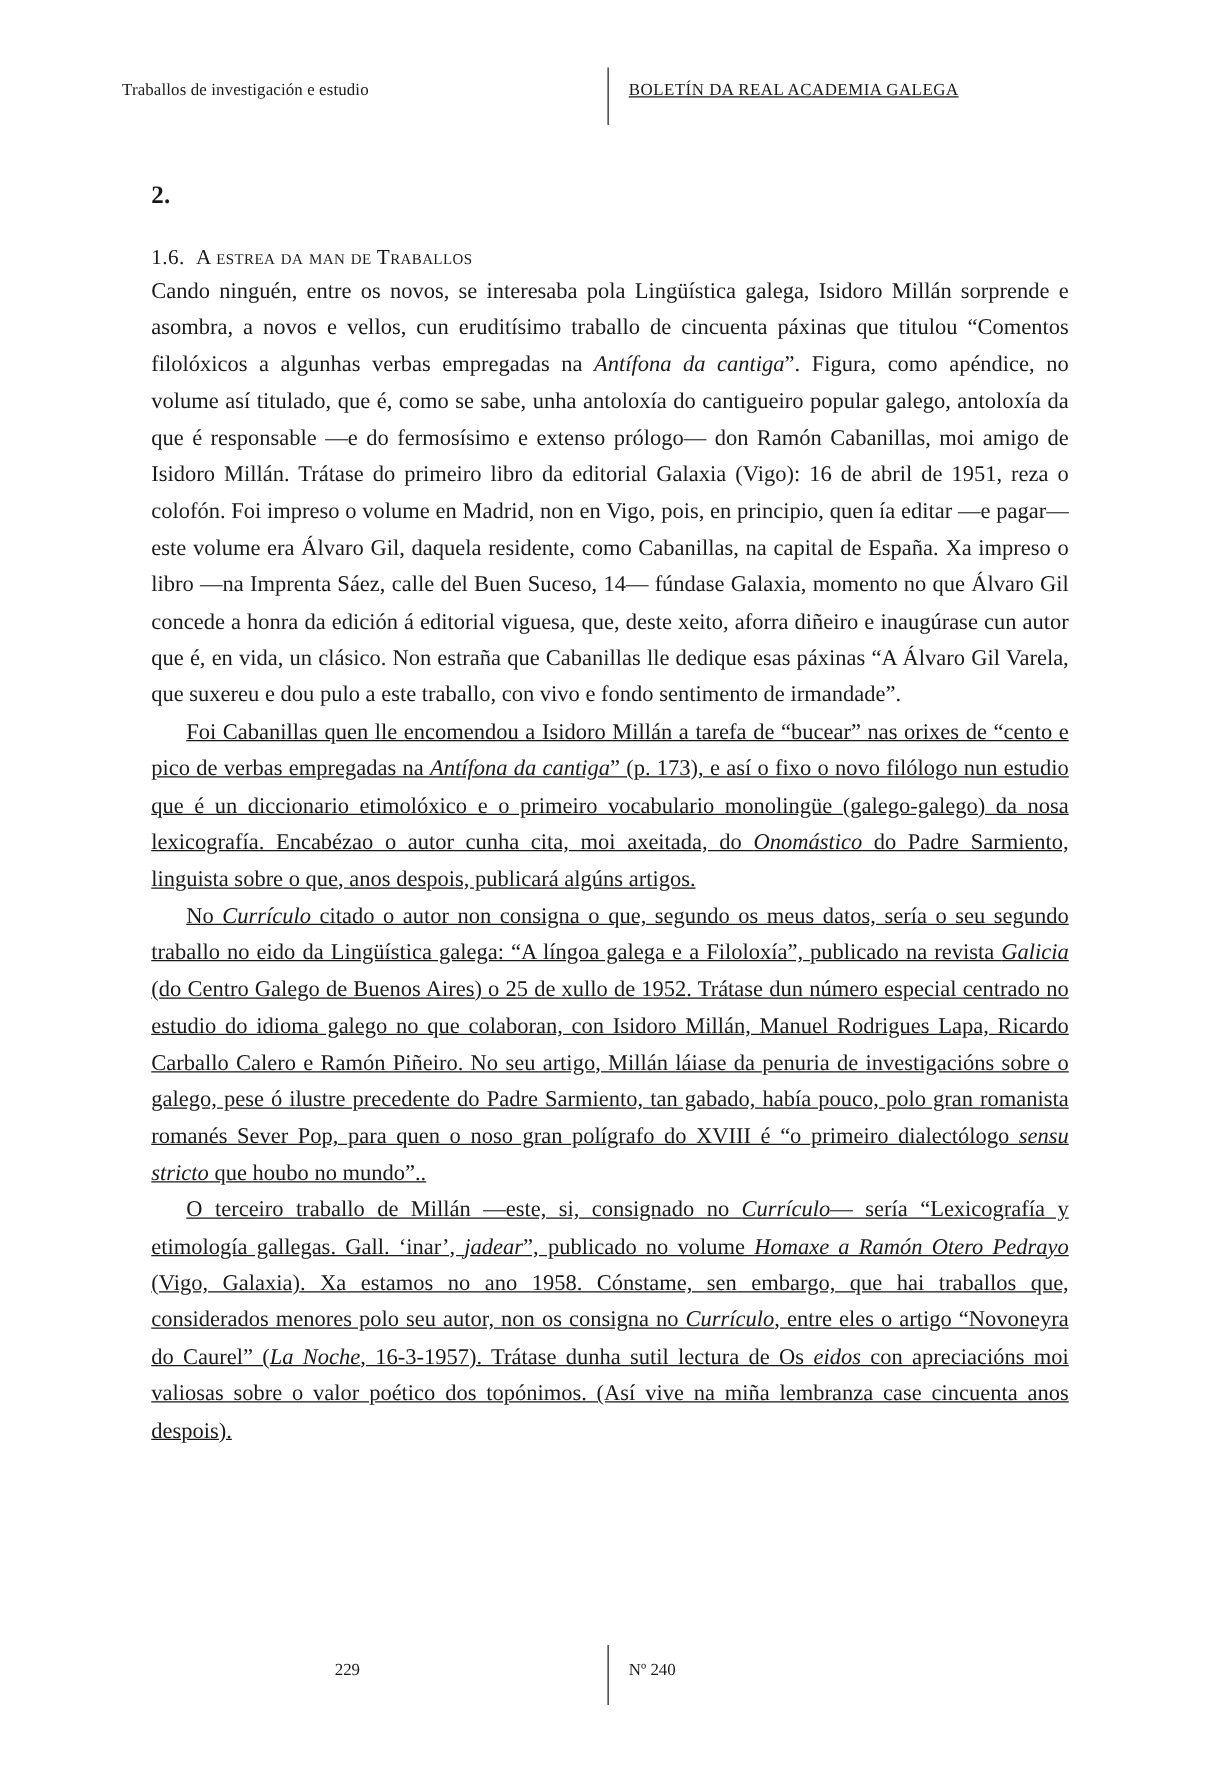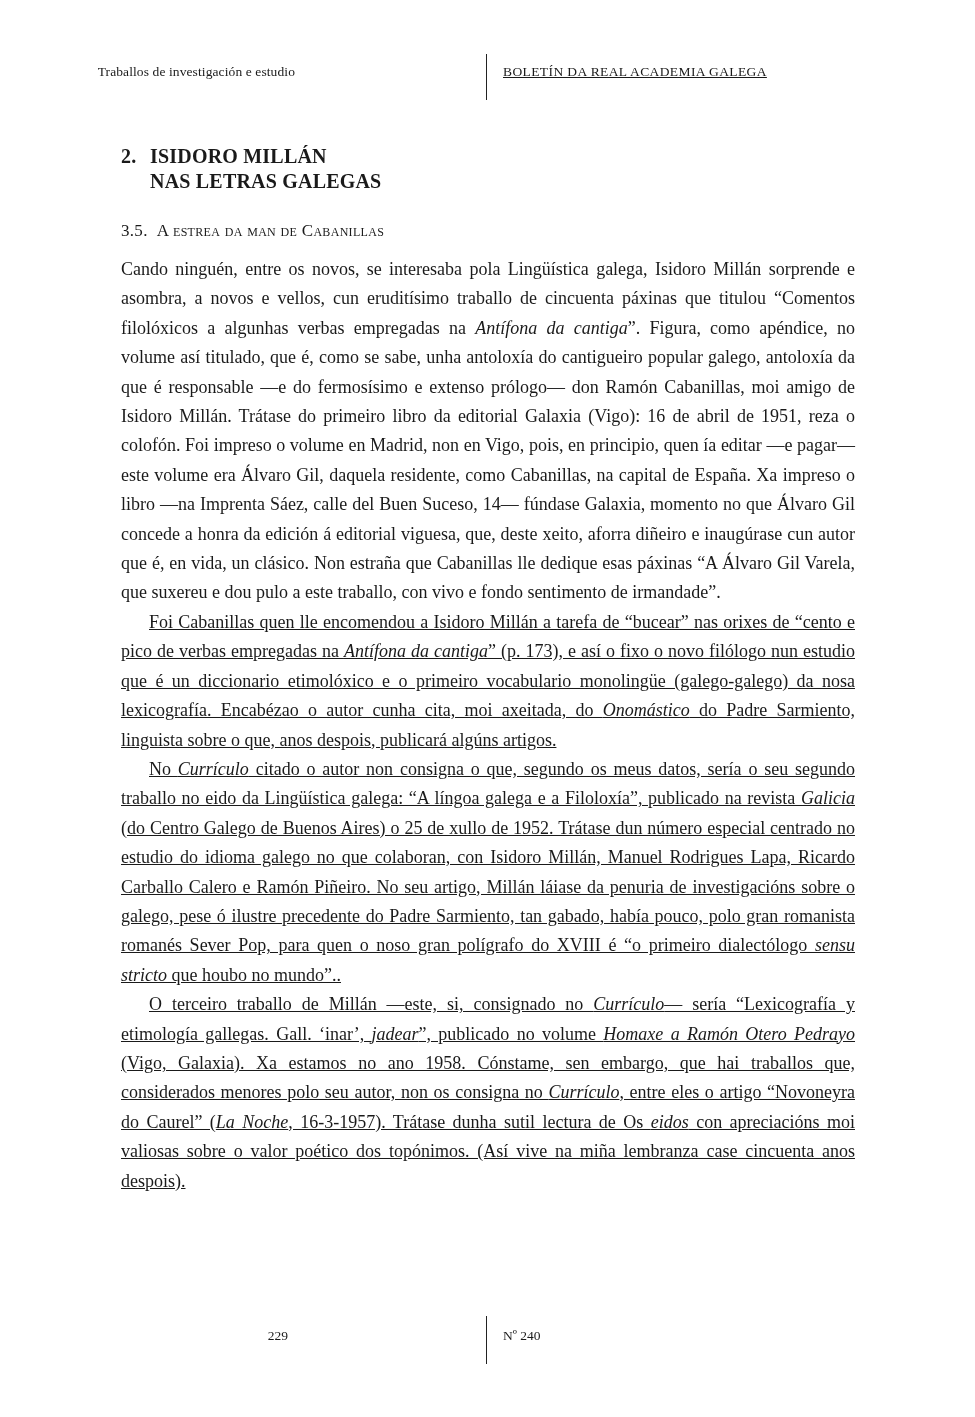--- a/index.html
+++ b/index.html
@@ -10,50 +10,46 @@
   .rh-rule { position: absolute; left: 486px; top: 2px; width: 1px; height: 46px; background: #222; }
   .rh-right { position: absolute; left: 503px; top: 12px; font-size: 13.5px; letter-spacing: 0.4px; text-decoration: underline; }
 
   .content { position: absolute; left: 121px; top: 144px; width: 734px; }
   .section-title { font-size: 20px; line-height: 25px; margin: 0; display: flex; letter-spacing: 0.2px; }
   .section-num { width: 29px; flex: none; }
   .section-text { }
   .subsection-title { margin-top: 26px; font-size: 17px; line-height: 22px; letter-spacing: 0.3px; }
   .subsection-title .sc { font-variant: small-caps; }
   .para { font-size: 18px; line-height: 29.4px; text-align: justify; margin: 0; hyphens: auto; }
-  .para.first { margin-top: 13px; }
+  .para.first { margin-top: 1px; }
   .para.indent { text-indent: 28px; text-decoration: underline; }
   .para i { font-style: italic; }
 
   .folio { position: absolute; top: 1316px; left: 0; width: 792px; height: 50px; }
   .folio-num { position: absolute; right: 504px; top: 12px; font-size: 13.5px; }
   .folio-rule { position: absolute; left: 486px; top: 0; width: 1px; height: 48px; background: #222; }
   .folio-issue { position: absolute; left: 503px; top: 12px; font-size: 13.5px; }
 </style>
 </head>
 <body>
 
 <div class="running-head">
   <span class="rh-left">Traballos de investigación e estudio</span>
   <span class="rh-rule"></span>
   <span class="rh-right">BOLETÍN DA REAL ACADEMIA GALEGA</span>
 </div>
 
 <div class="content">
   <h2 class="section-title">
     <span class="section-num">2.</span>
-    <span class="section-text">
-      <span>ISIDORO MILLÁN</span><br>
-      <span>NAS LETRAS GALEGAS</span>
-    </span>
   </h2>
 
   <div class="subsection-title">
-    <span>3.5.</span>&nbsp;
-    <span class="sc">A estrea da man de Cabanillas</span>
+    <span>1.6.</span>&nbsp;
+    <span class="sc">A estrea da man de Traballos</span>
   </div>
 
   <p class="para first"><span>Cando ninguén, entre os novos, se interesaba pola Lingüística galega, Isidoro Millán sorprende e asombra, a novos e vellos, cun eruditísimo traballo de cincuenta páxinas que titulou “Comentos filolóxicos a algunhas verbas empregadas na </span><i>Antífona da cantiga</i><span>”. Figura, como apéndice, no volume así titulado, que é, como se sabe, unha antoloxía do cantigueiro popular galego, antoloxía da que é responsable —e do fermosísimo e extenso prólogo— don Ramón Cabanillas, moi amigo de Isidoro Millán. Trátase do primeiro libro da editorial Galaxia (Vigo): 16 de abril de 1951, reza o colofón. Foi impreso o volume en Madrid, non en Vigo, pois, en principio, quen ía editar —e pagar— este volume era Álvaro Gil, daquela residente, como Cabanillas, na capital de España. Xa impreso o libro —na Imprenta Sáez, calle del Buen Suceso, 14— fúndase Galaxia, momento no que Álvaro Gil concede a honra da edición á editorial viguesa, que, deste xeito, aforra diñeiro e inaugúrase cun autor que é, en vida, un clásico. Non estraña que Cabanillas lle dedique esas páxinas “A Álvaro Gil Varela, que suxereu e dou pulo a este traballo, con vivo e fondo sentimento de irmandade”.</span></p>
   <p class="para indent"><span>Foi Cabanillas quen lle encomendou a Isidoro Millán a tarefa de “bucear” nas orixes de “cento e pico de verbas empregadas na </span><i>Antífona da cantiga</i><span>” (p. 173), e así o fixo o novo filólogo nun estudio que é un diccionario etimolóxico e o primeiro vocabulario monolingüe (galego-galego) da nosa lexicografía. Encabézao o autor cunha cita, moi axeitada, do </span><i>Onomástico</i><span> do Padre Sarmiento, linguista sobre o que, anos despois, publicará algúns artigos.</span></p>
   <p class="para indent"><span>No </span><i>Currículo</i><span> citado o autor non consigna o que, segundo os meus datos, sería o seu segundo traballo no eido da Lingüística galega: “A língoa galega e a Filoloxía”, publicado na revista </span><i>Galicia</i><span> (do Centro Galego de Buenos Aires) o 25 de xullo de 1952. Trátase dun número especial centrado no estudio do idioma galego no que colaboran, con Isidoro Millán, Manuel Rodrigues Lapa, Ricardo Carballo Calero e Ramón Piñeiro. No seu artigo, Millán láiase da penuria de investigacións sobre o galego, pese ó ilustre precedente do Padre Sarmiento, tan gabado, había pouco, polo gran romanista romanés Sever Pop, para quen o noso gran polígrafo do XVIII é “o primeiro dialectólogo </span><i>sensu stricto</i><span> que houbo no mundo”..</span></p>
   <p class="para indent"><span>O terceiro traballo de Millán —este, si, consignado no </span><i>Currículo</i><span>— sería “Lexicografía y etimología gallegas. Gall. ‘inar’, </span><i>jadear</i><span>”, publicado no volume </span><i>Homaxe a Ramón Otero Pedrayo</i><span> (Vigo, Galaxia). Xa estamos no ano 1958. Cónstame, sen embargo, que hai traballos que, considerados menores polo seu autor, non os consigna no </span><i>Currículo</i><span>, entre eles o artigo “Novoneyra do Caurel” (</span><i>La Noche</i><span>, 16-3-1957). Trátase dunha sutil lectura de Os </span><i>eidos</i><span> con apreciacións moi valiosas sobre o valor poético dos topónimos. (Así vive na miña lembranza case cincuenta anos despois).</span></p>
 </div>
 
 <div class="folio">
   <span class="folio-num">229</span>

